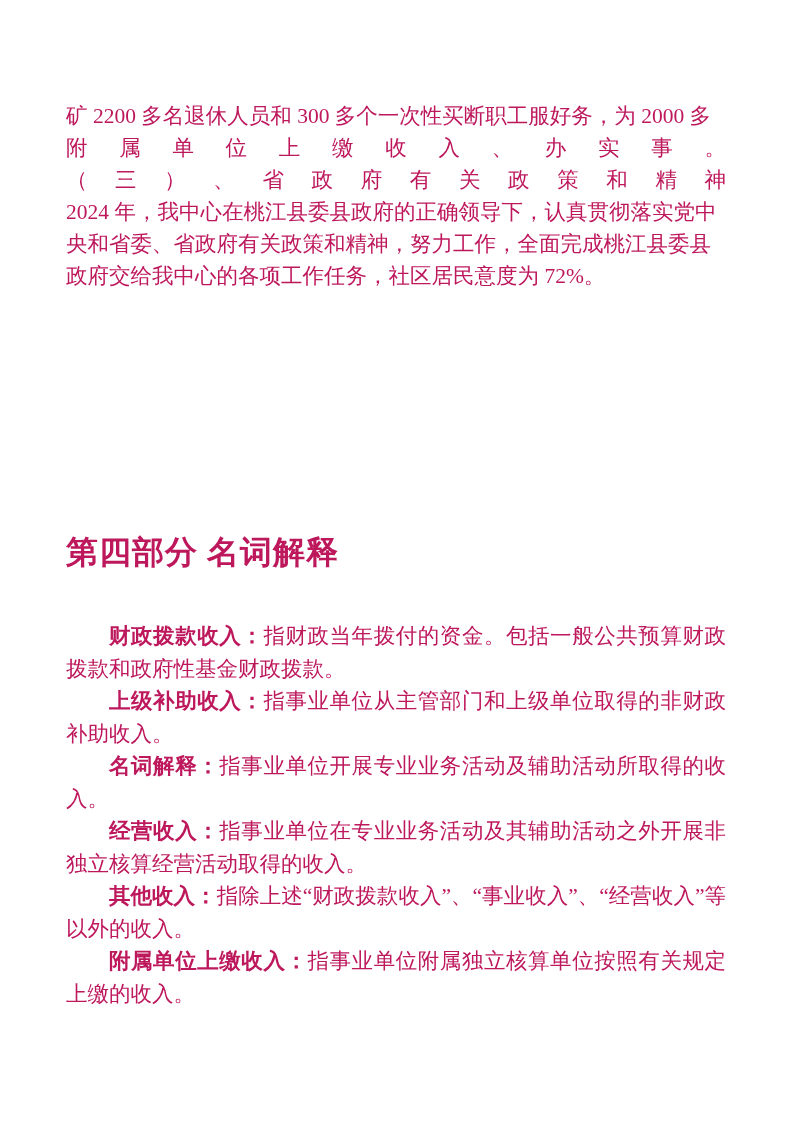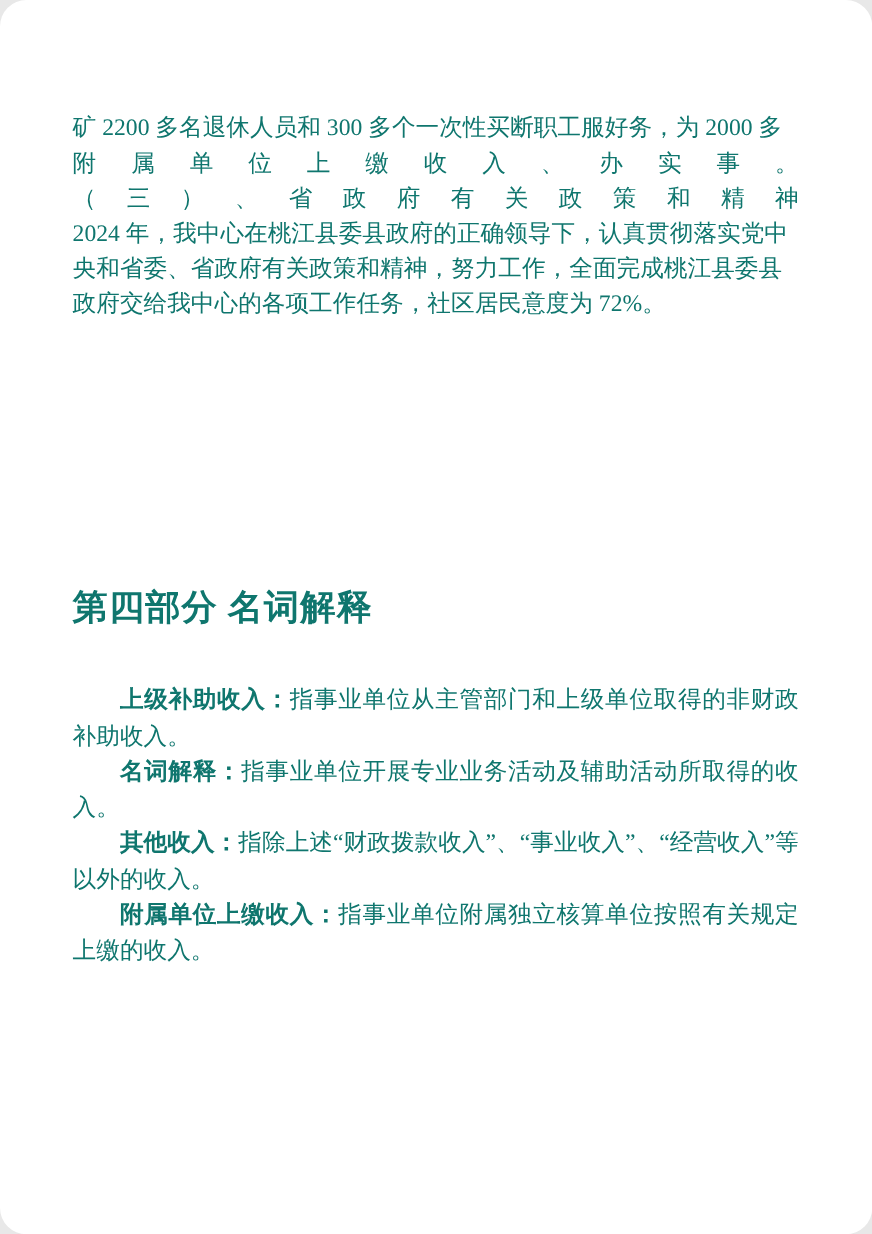--- a/index.html
+++ b/index.html
@@ -45,45 +45,47 @@
     text-align: justify;
     text-indent: 2em;
   }
   .definitions .term {
     font-weight: 700;
   }
 </style>
 </head>
 <body>
 
-<div class="page" style="background: rgb(255, 255, 255); color: #0f766e; border-radius: 24px;">
+<div class="page" style="background: rgb(255, 255, 255); color: #be185d;">
 
   <div class="intro">
 
       <div class="line">矿 2200 多名退休人员和 300 多个一次性买断职工服好务，为 2000 多</div>
 
       <div class="line spread">附属单位上缴收入、办实事。</div>
 
       <div class="line spread">（三）、省政府有关政策和精神</div>
 
       <div class="line">2024 年，我中心在桃江县委县政府的正确领导下，认真贯彻落实党中</div>
 
       <div class="line">央和省委、省政府有关政策和精神，努力工作，全面完成桃江县委县</div>
 
       <div class="line">政府交给我中心的各项工作任务，社区居民意度为 72%。</div>
     </div>
 
   <h1 class="section-title">第四部分 名词解释</h1>
 
   <div class="definitions">
 
+      <p class="definition"><span class="term">财政拨款收入：</span><span class="def-text">指财政当年拨付的资金。包括一般公共预算财政拨款和政府性基金财政拨款。</span></p>
 
       <p class="definition"><span class="term">上级补助收入：</span><span class="def-text">指事业单位从主管部门和上级单位取得的非财政补助收入。</span></p>
 
       <p class="definition"><span class="term">名词解释：</span><span class="def-text">指事业单位开展专业业务活动及辅助活动所取得的收入。</span></p>
 
+      <p class="definition"><span class="term">经营收入：</span><span class="def-text">指事业单位在专业业务活动及其辅助活动之外开展非独立核算经营活动取得的收入。</span></p>
 
       <p class="definition"><span class="term">其他收入：</span><span class="def-text">指除上述“财政拨款收入”、“事业收入”、“经营收入”等以外的收入。</span></p>
 
       <p class="definition"><span class="term">附属单位上缴收入：</span><span class="def-text">指事业单位附属独立核算单位按照有关规定上缴的收入。</span></p>
     </div>
 
 </div>
 
 </body></html>

